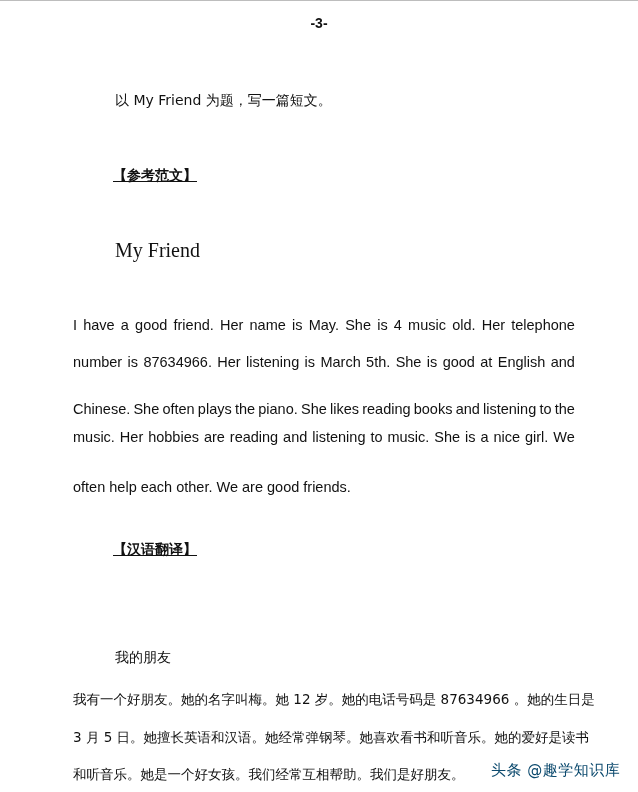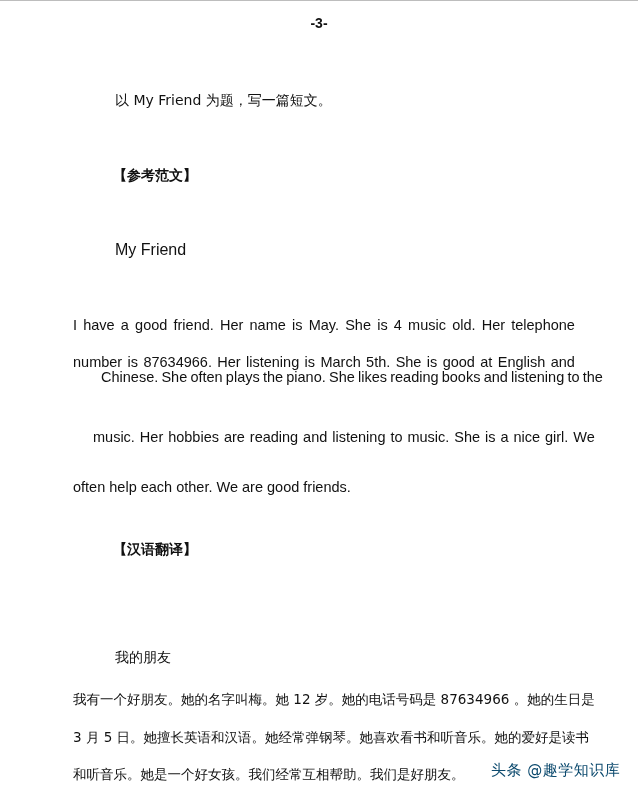--- a/index.html
+++ b/index.html
@@ -35,26 +35,27 @@
     }
     .line {
       position: absolute;
       left: 73px;
       font-size: 14px;
       white-space: nowrap;
       line-height: 18px;
       margin-left: 42px;
     }
     .en {
-      font-family: Liberation Sans, sans-serif;
-      font-size: 16px;
+      font-family: Liberation Serif, serif;
+      font-size: 20px;
     }
     .heading {
       font-weight: bold;
       left: 71px;
+      text-decoration: underline;
     }
     .justify-line {
       position: absolute;
       left: 73px;
       width: 502px;
       font-family: "Liberation Sans", sans-serif;
       font-size: 14.5px;
       line-height: 18px;
       text-align: justify;
       text-align-last: justify;
@@ -133,37 +134,37 @@
       <span>is</span>
       <span>March</span>
       <span>5th.</span>
       <span>She</span>
       <span>is</span>
       <span>good</span>
       <span>at</span>
       <span>English</span>
       <span>and</span>
     </div>
-  <div class="justify-line" style="top:368px;margin-left:28px;">
+  <div class="justify-line" style="top:400px;">
       <span>Chinese.</span>
       <span>She</span>
       <span>often</span>
       <span>plays</span>
       <span>the</span>
       <span>piano.</span>
       <span>She</span>
       <span>likes</span>
       <span>reading</span>
       <span>books</span>
       <span>and</span>
       <span>listening</span>
       <span>to</span>
       <span>the</span>
     </div>
-  <div class="justify-line" style="top:428px;margin-left:20px;">
+  <div class="justify-line" style="top:428px;">
       <span>music.</span>
       <span>Her</span>
       <span>hobbies</span>
       <span>are</span>
       <span>reading</span>
       <span>and</span>
       <span>listening</span>
       <span>to</span>
       <span>music.</span>
       <span>She</span>

